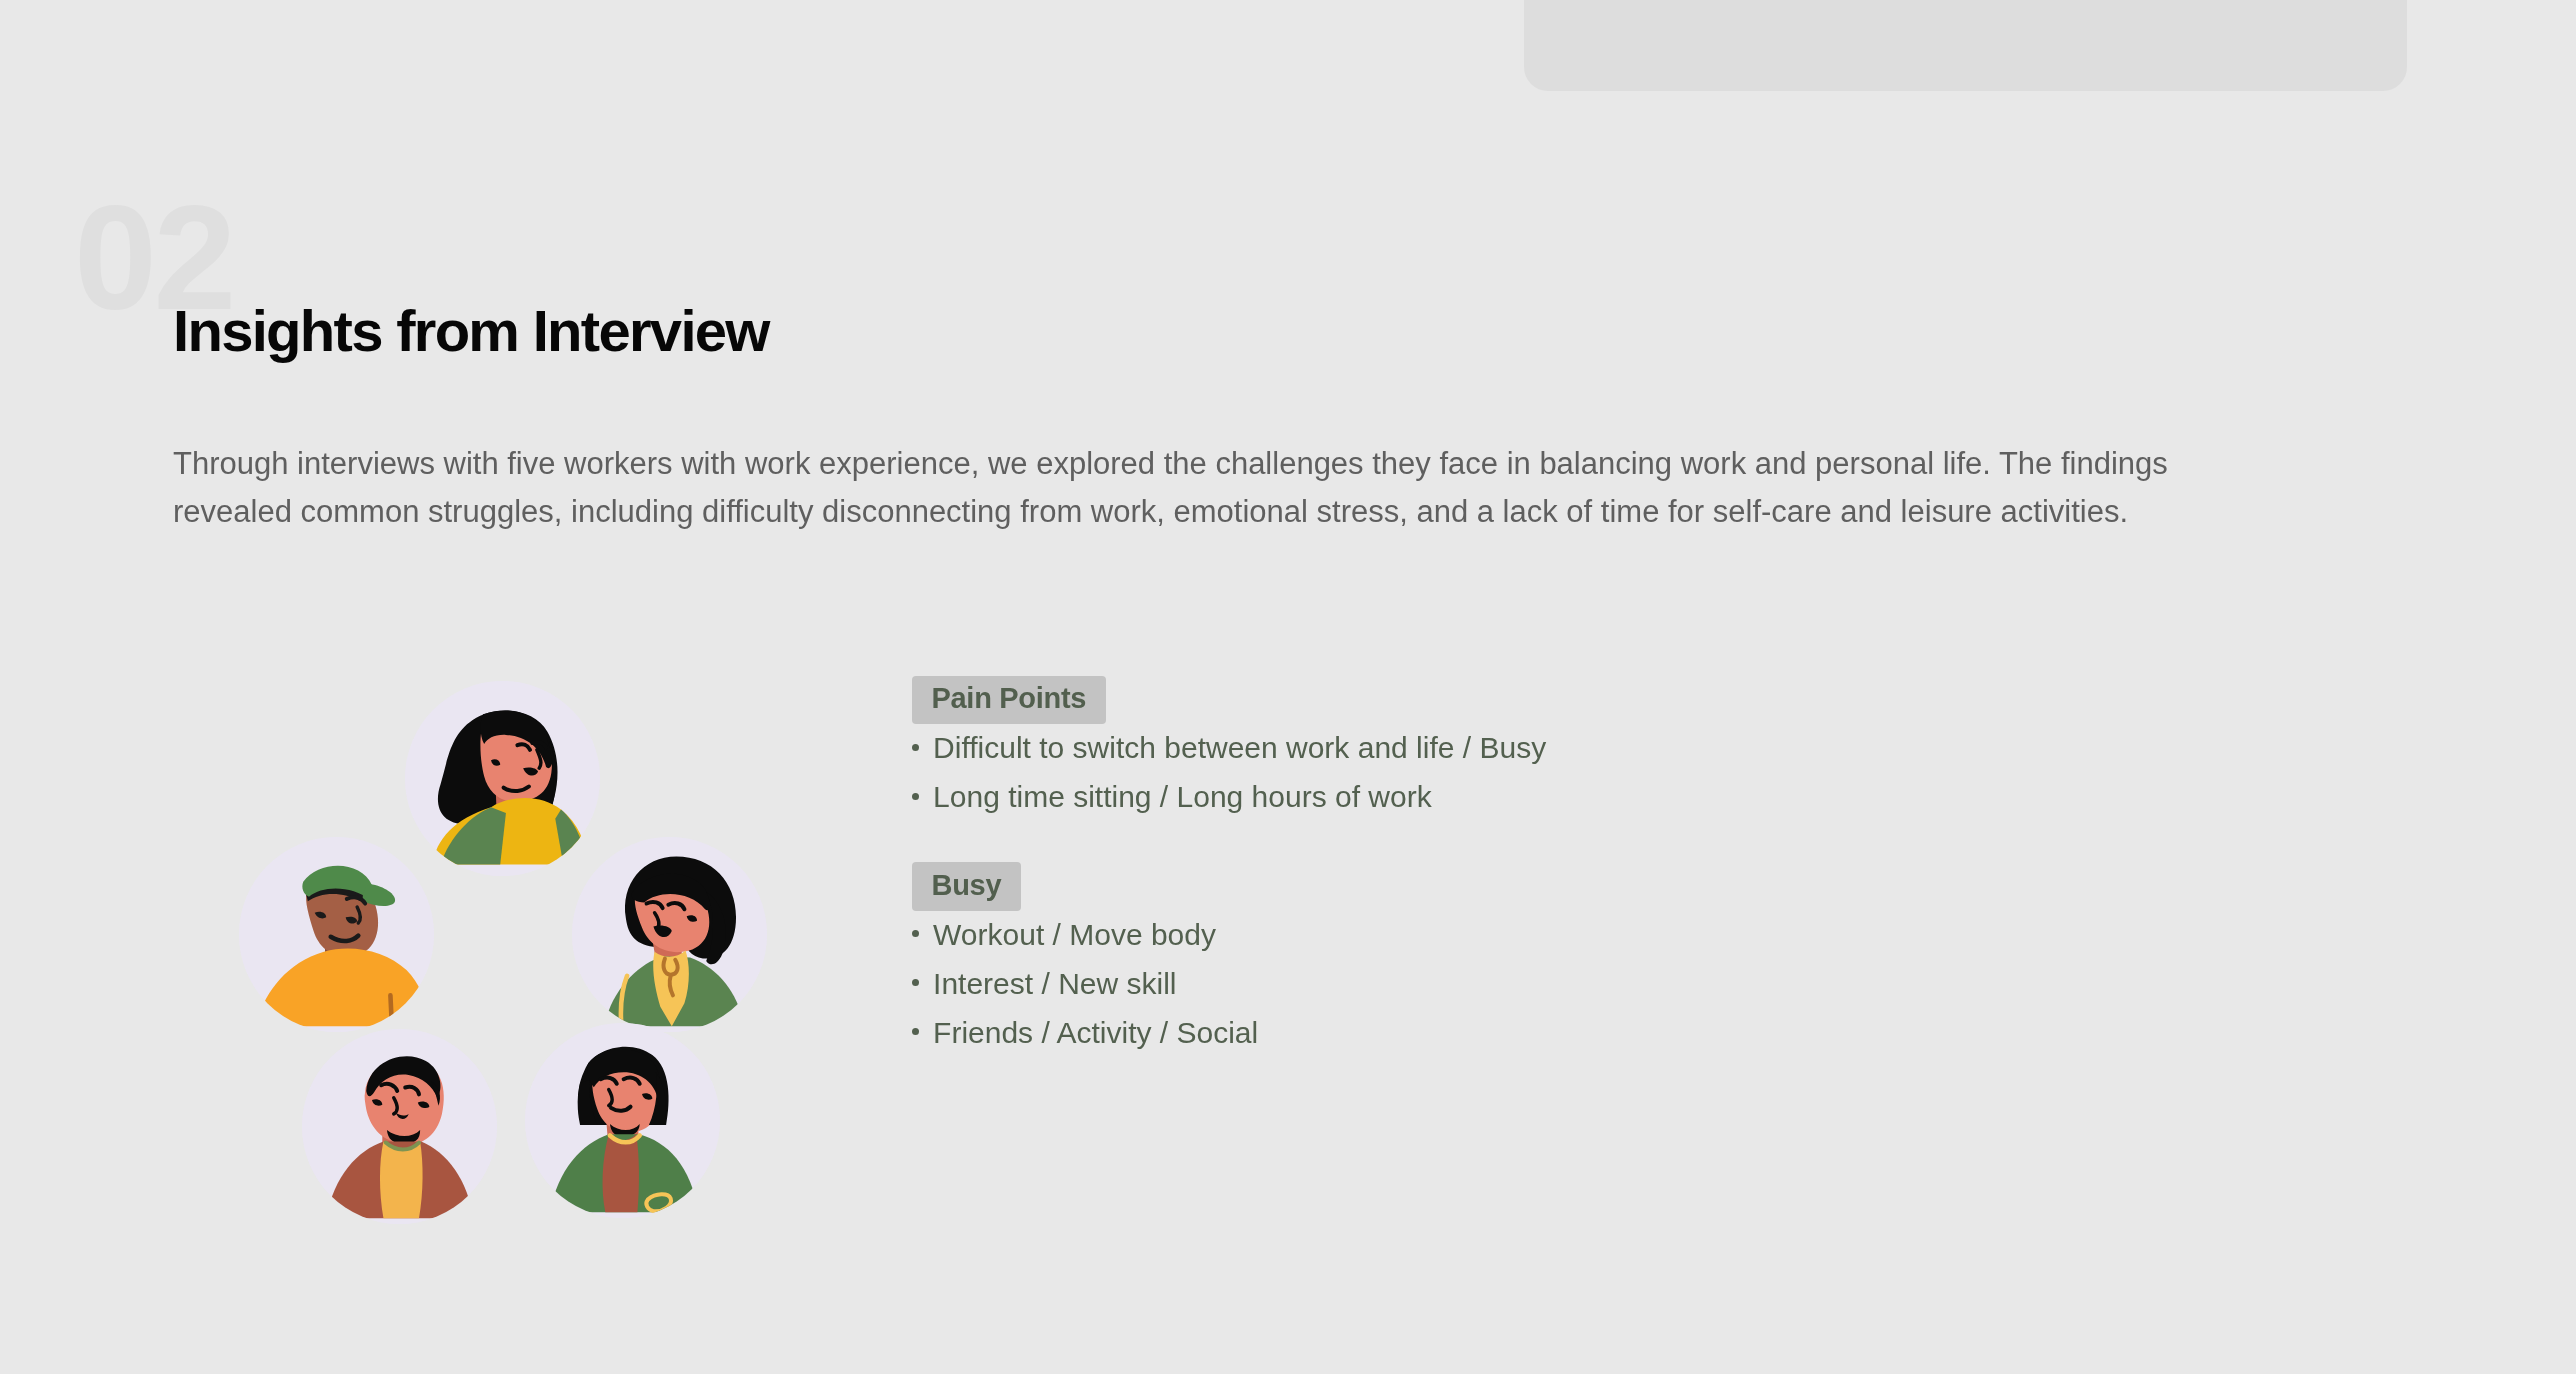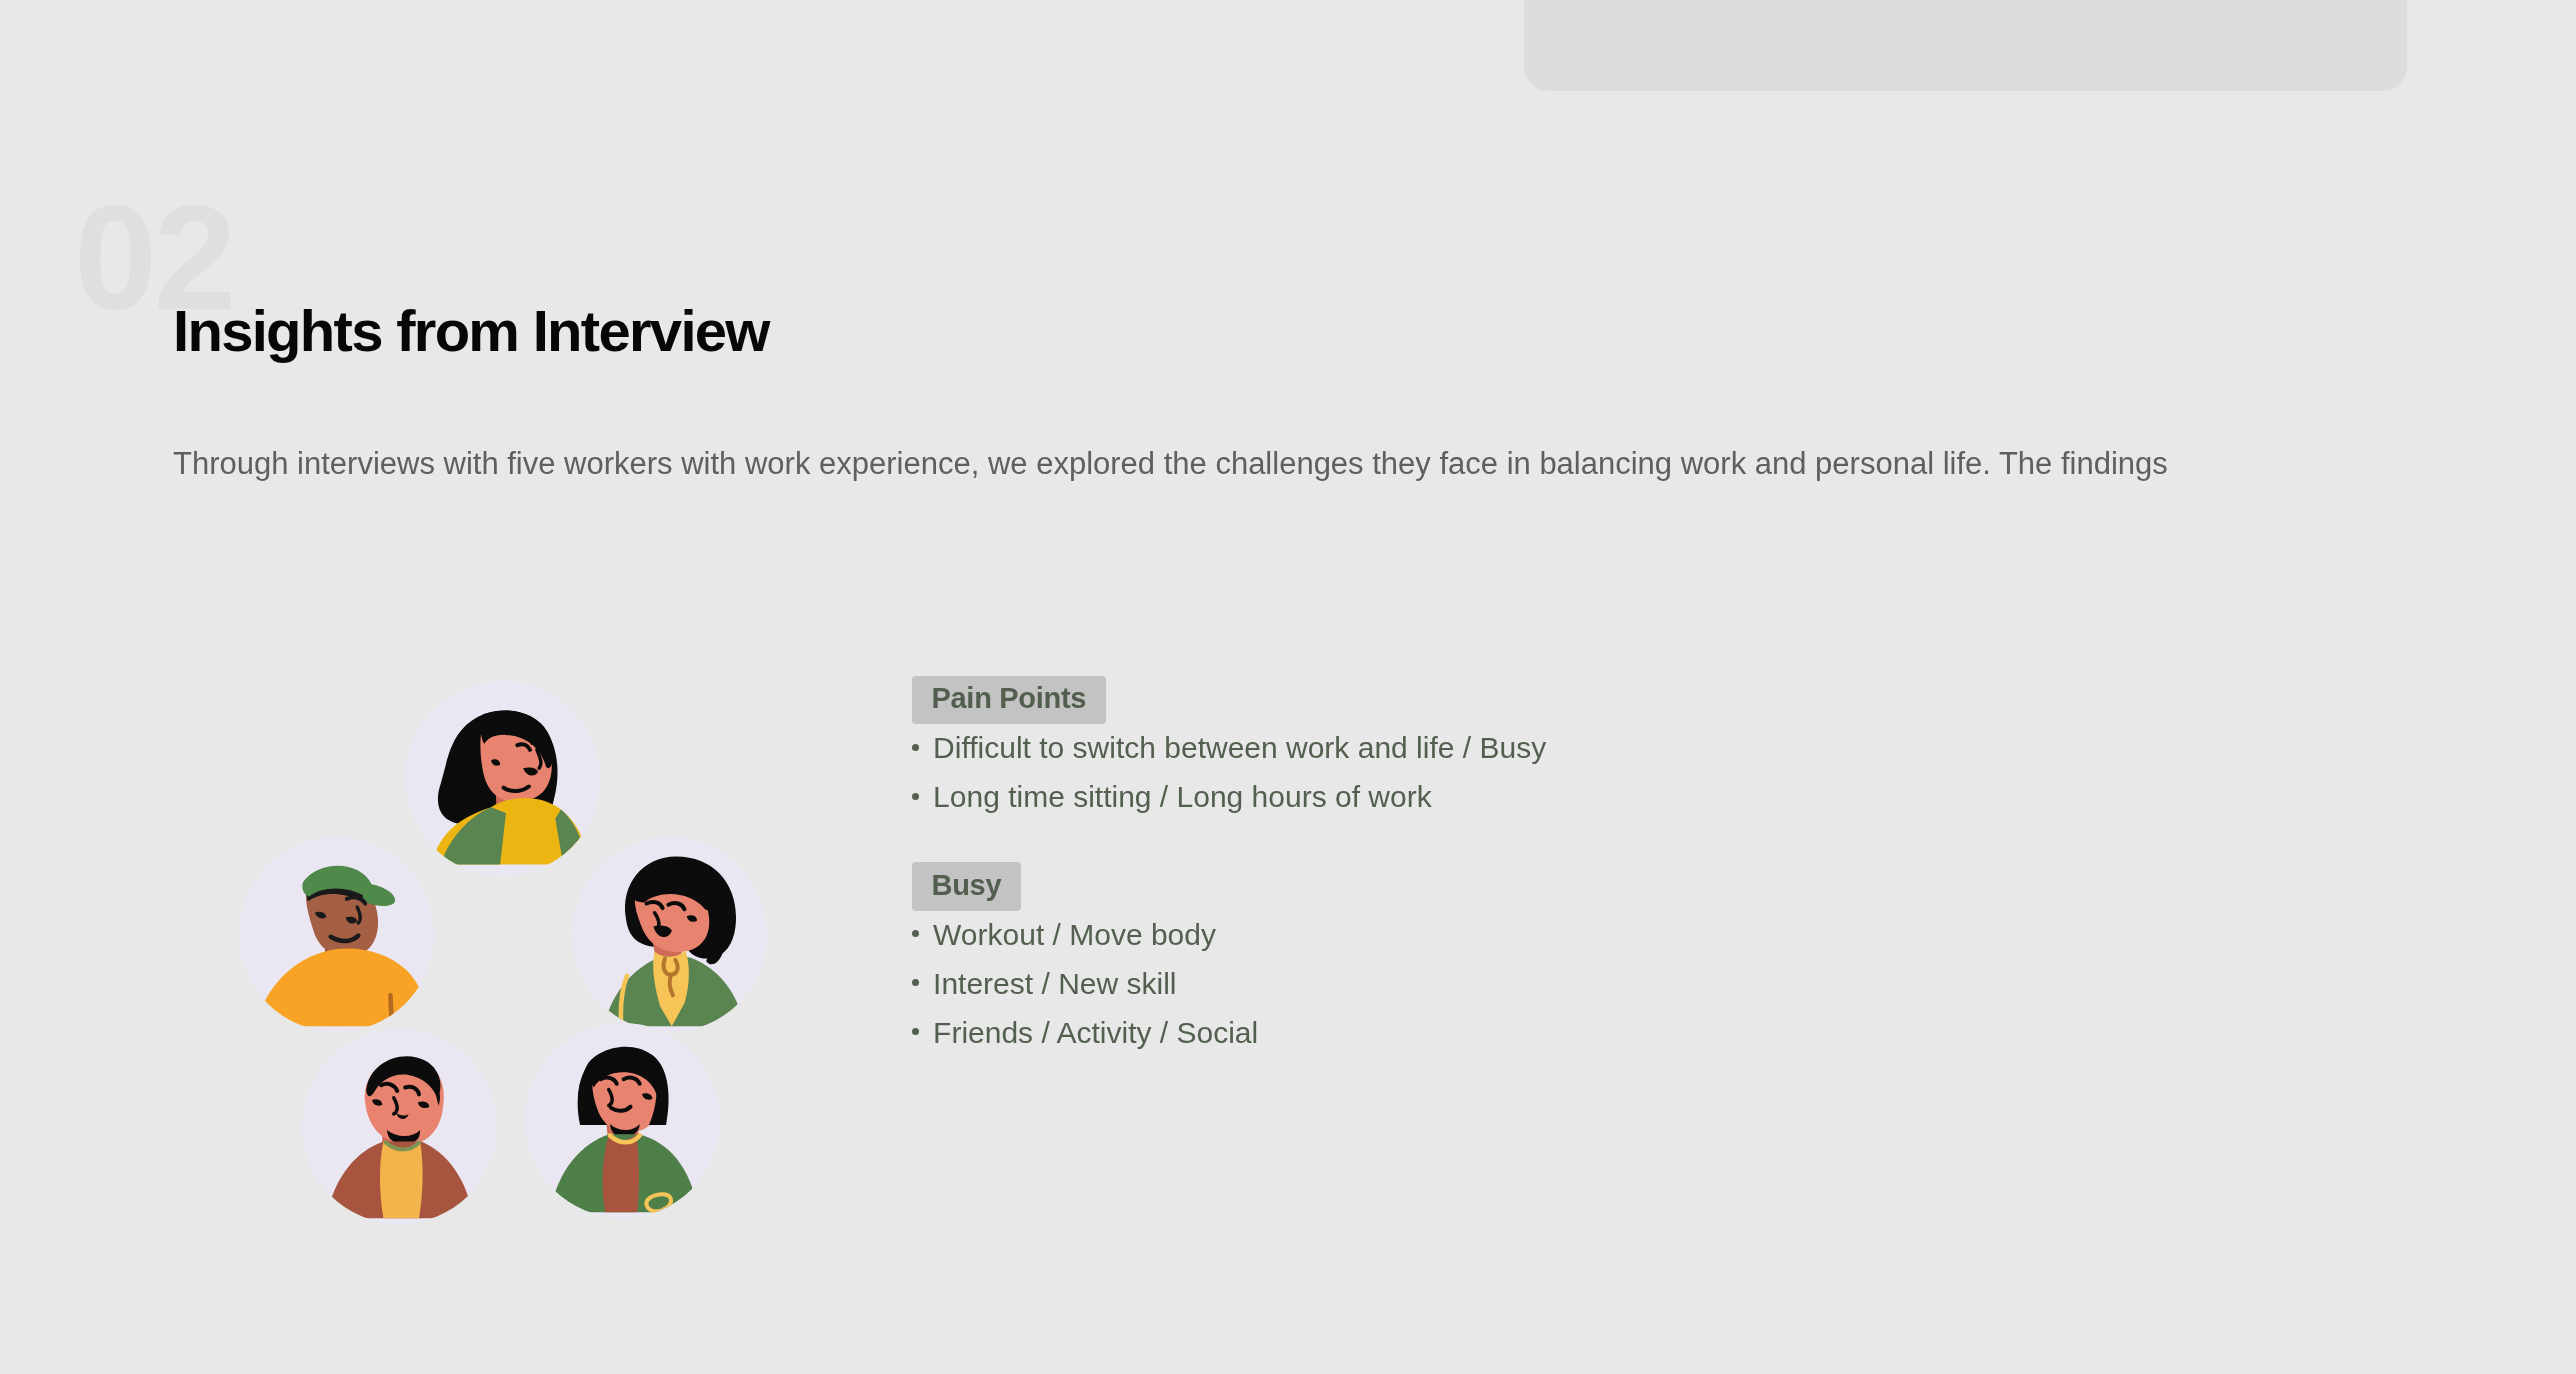--- a/index.html
+++ b/index.html
@@ -98,20 +98,21 @@
 <div class="slide">
 
   <div class="top-card"></div>
 
   <div class="watermark">02</div>
 
   <div class="title">Insights from Interview</div>
 
   <div class="intro">
     <span class="intro-line">Through interviews with five workers with work experience, we explored the challenges they face in balancing work and personal life. The findings</span>
+    <span class="intro-line">revealed common struggles, including difficulty disconnecting from work, emotional stress, and a lack of time for self-care and leisure activities.</span>
   </div>
 
   <div class="avatars">
 
     <div class="avatar av-top">
       <svg viewBox="0 0 340 340">
         <circle cx="170" cy="170" r="170" fill="#eae6f2"></circle>
         <path d="M108 250 C60 250 50 215 62 180 C74 140 78 95 118 68 C160 40 225 48 248 88 C276 136 268 200 246 240 Z" fill="#0c0c0c"></path>
         <path d="M175 170 C192 178 200 190 198 208 L190 236 L160 236 L158 185 Z" fill="#cf6a56"></path>
         <path d="M140 60 C205 42 254 78 256 140 C258 186 236 206 204 210 C168 214 146 196 138 166 C130 136 128 88 140 60 Z" fill="#e8836f"></path>

